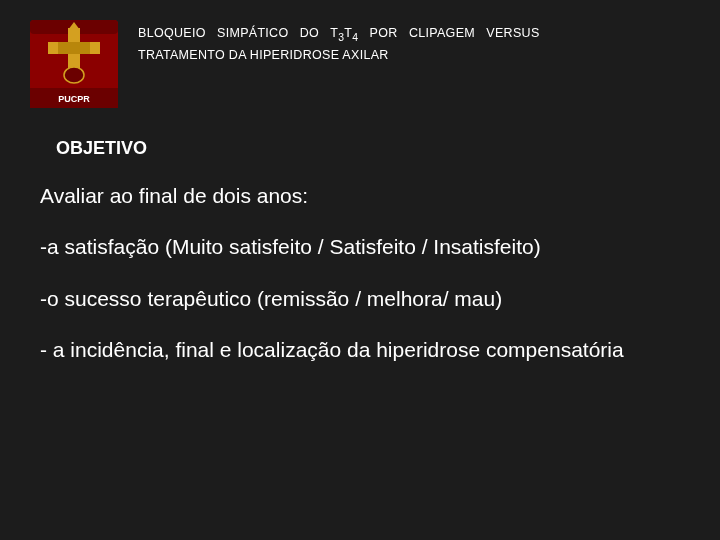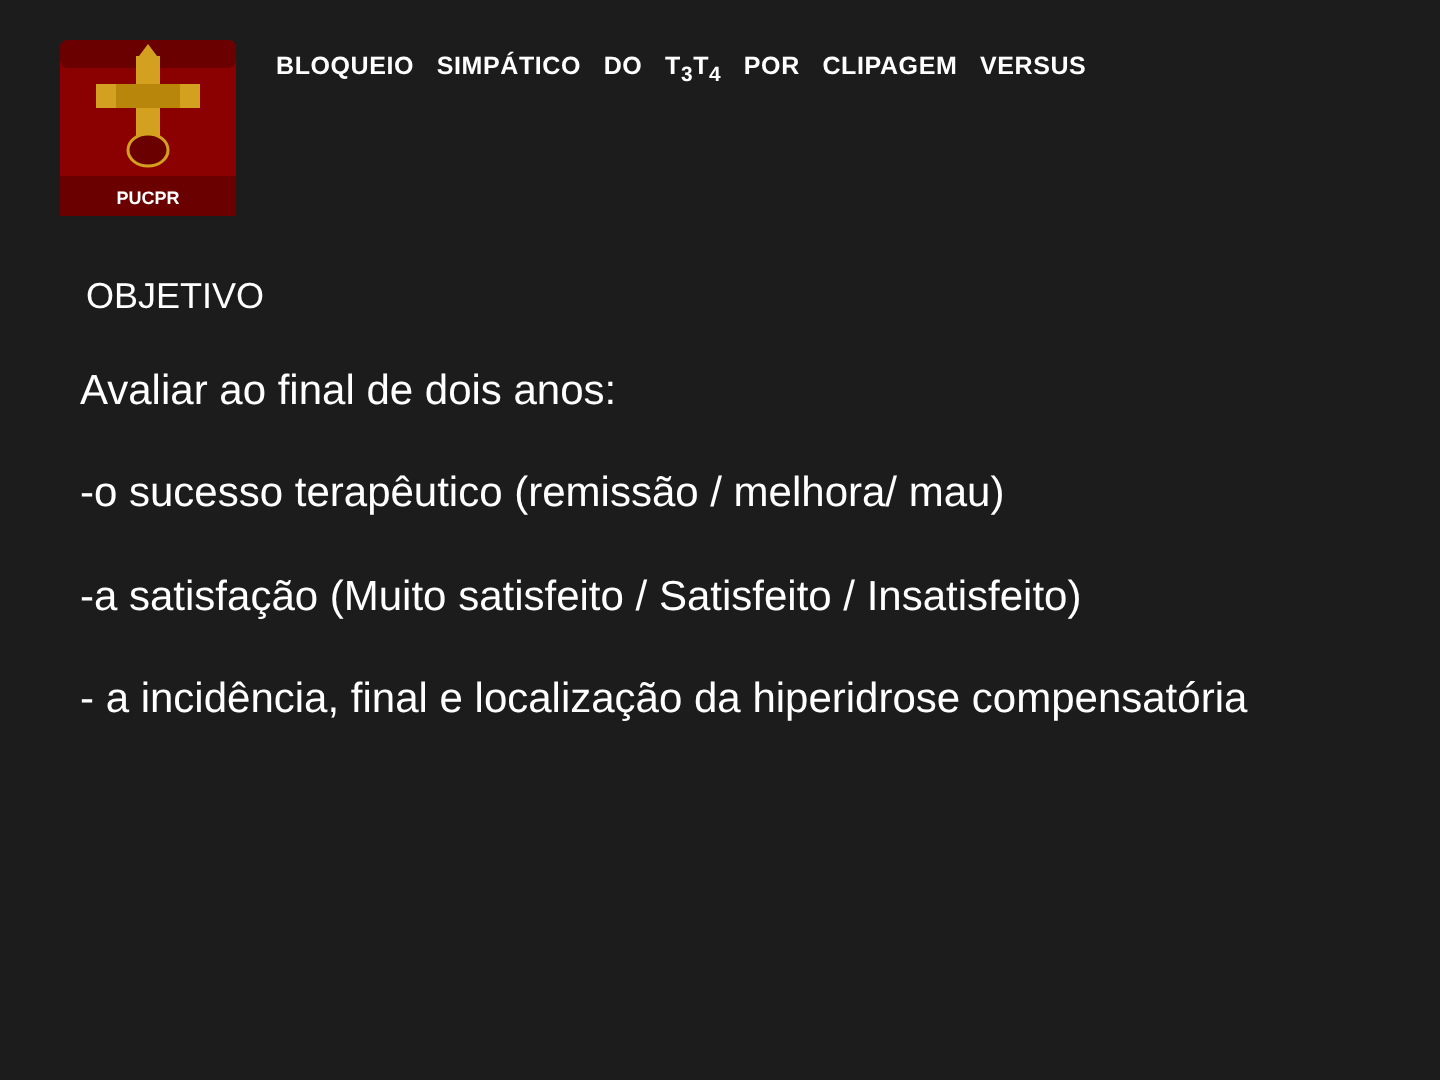--- a/index.html
+++ b/index.html
@@ -36,33 +36,33 @@
     }
 
     
     .logo-svg {
       width: 88px;
       height: 88px;
     }
 
     .title-text {
       font-size: 12.5px;
-      font-weight: bold;
+      font-weight: normal;
       line-height: 1.55;
       color: #ffffff;
       text-transform: uppercase;
       letter-spacing: 0.3px;
       padding-top: 4px;
     }
 
     .section-objetivo {
       font-size: 18px;
-      font-weight: normal;
+      font-weight: bold;
       margin-bottom: 22px;
-      margin-left: 13px;
+      margin-left: 26px;
       color: #ffffff;
     }
 
     .body-content {
       padding: 0 10px;
     }
 
     .body-line {
       font-size: 21px;
       color: #ffffff;
@@ -96,26 +96,29 @@
         <rect x="28" y="22" width="32" height="12" fill="#B8860B"></rect>
 
         <ellipse cx="44" cy="55" rx="10" ry="8" fill="#6B0000" stroke="#D4A020" stroke-width="1.5"></ellipse>
       </svg>
     </div>
 
     <div class="title-text">
       <div>
         BLOQUEIO &nbsp; SIMPÁTICO &nbsp; DO &nbsp; T<sub>3</sub>T<sub>4</sub> &nbsp; POR &nbsp; CLIPAGEM &nbsp; VERSUS
       </div>
+      <div>
+        TRATAMENTO DA HIPERIDROSE AXILAR
+      </div>
     </div>
 
   </div>
 
   <div class="section-objetivo">OBJETIVO</div>
 
   <div class="body-content">
     <div class="body-line">Avaliar ao final de dois anos:</div>
+    <div class="body-line">-a satisfação (Muito satisfeito / Satisfeito / Insatisfeito)</div>
     <div class="body-line">-o sucesso terapêutico (remissão / melhora/ mau)</div>
-    <div class="body-line">-a satisfação (Muito satisfeito / Satisfeito / Insatisfeito)</div>
     <div class="body-line">- a incidência, final e localização da hiperidrose compensatória</div>
   </div>
 
 </div>
 
 </body></html>

